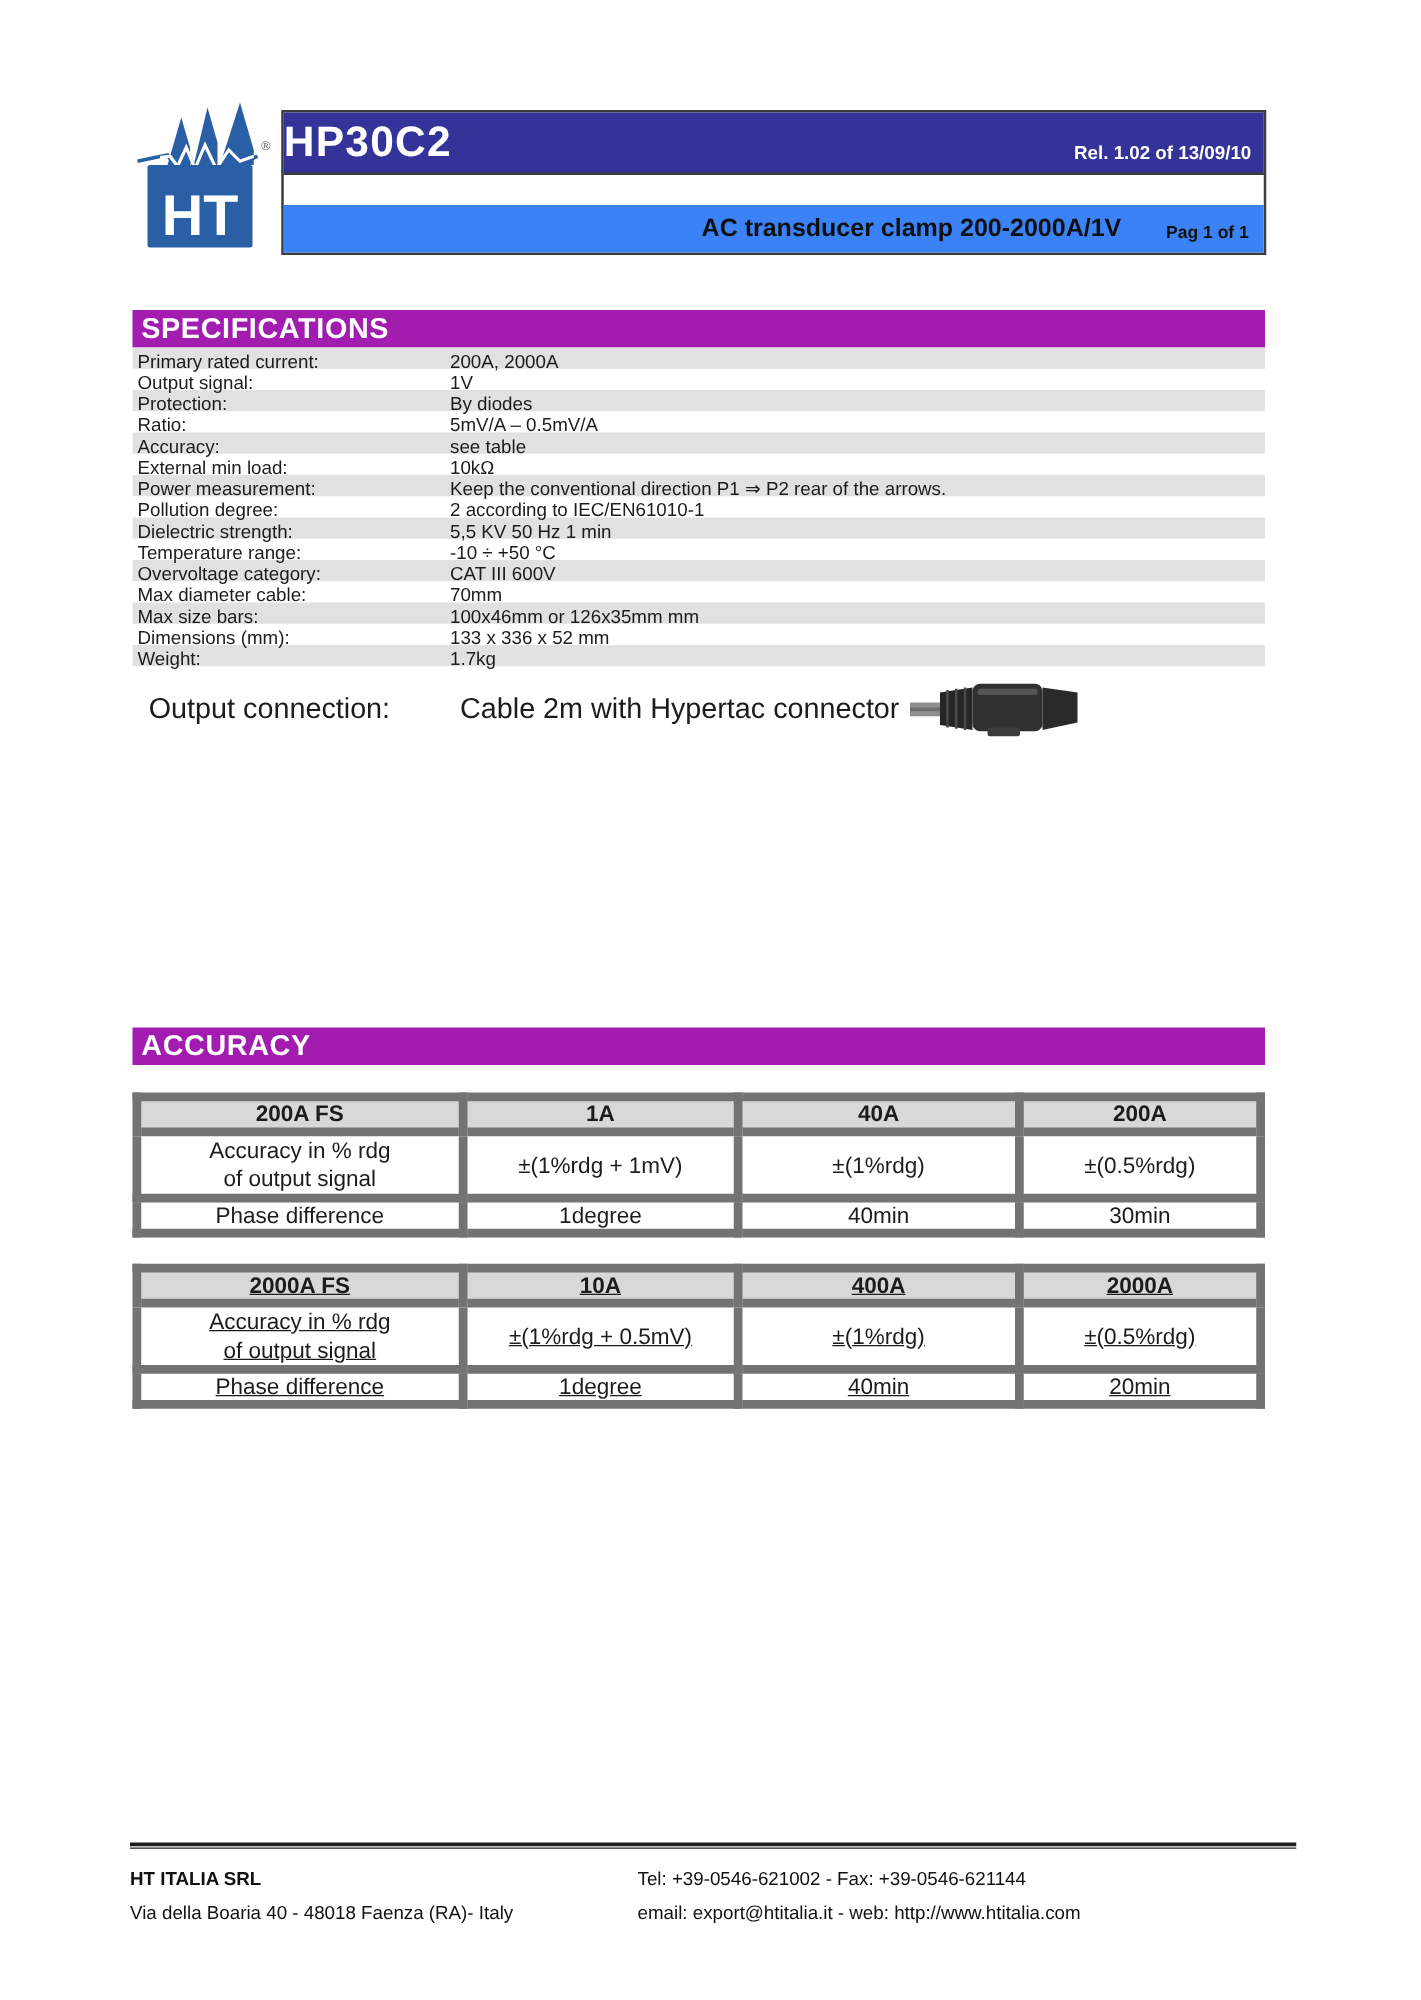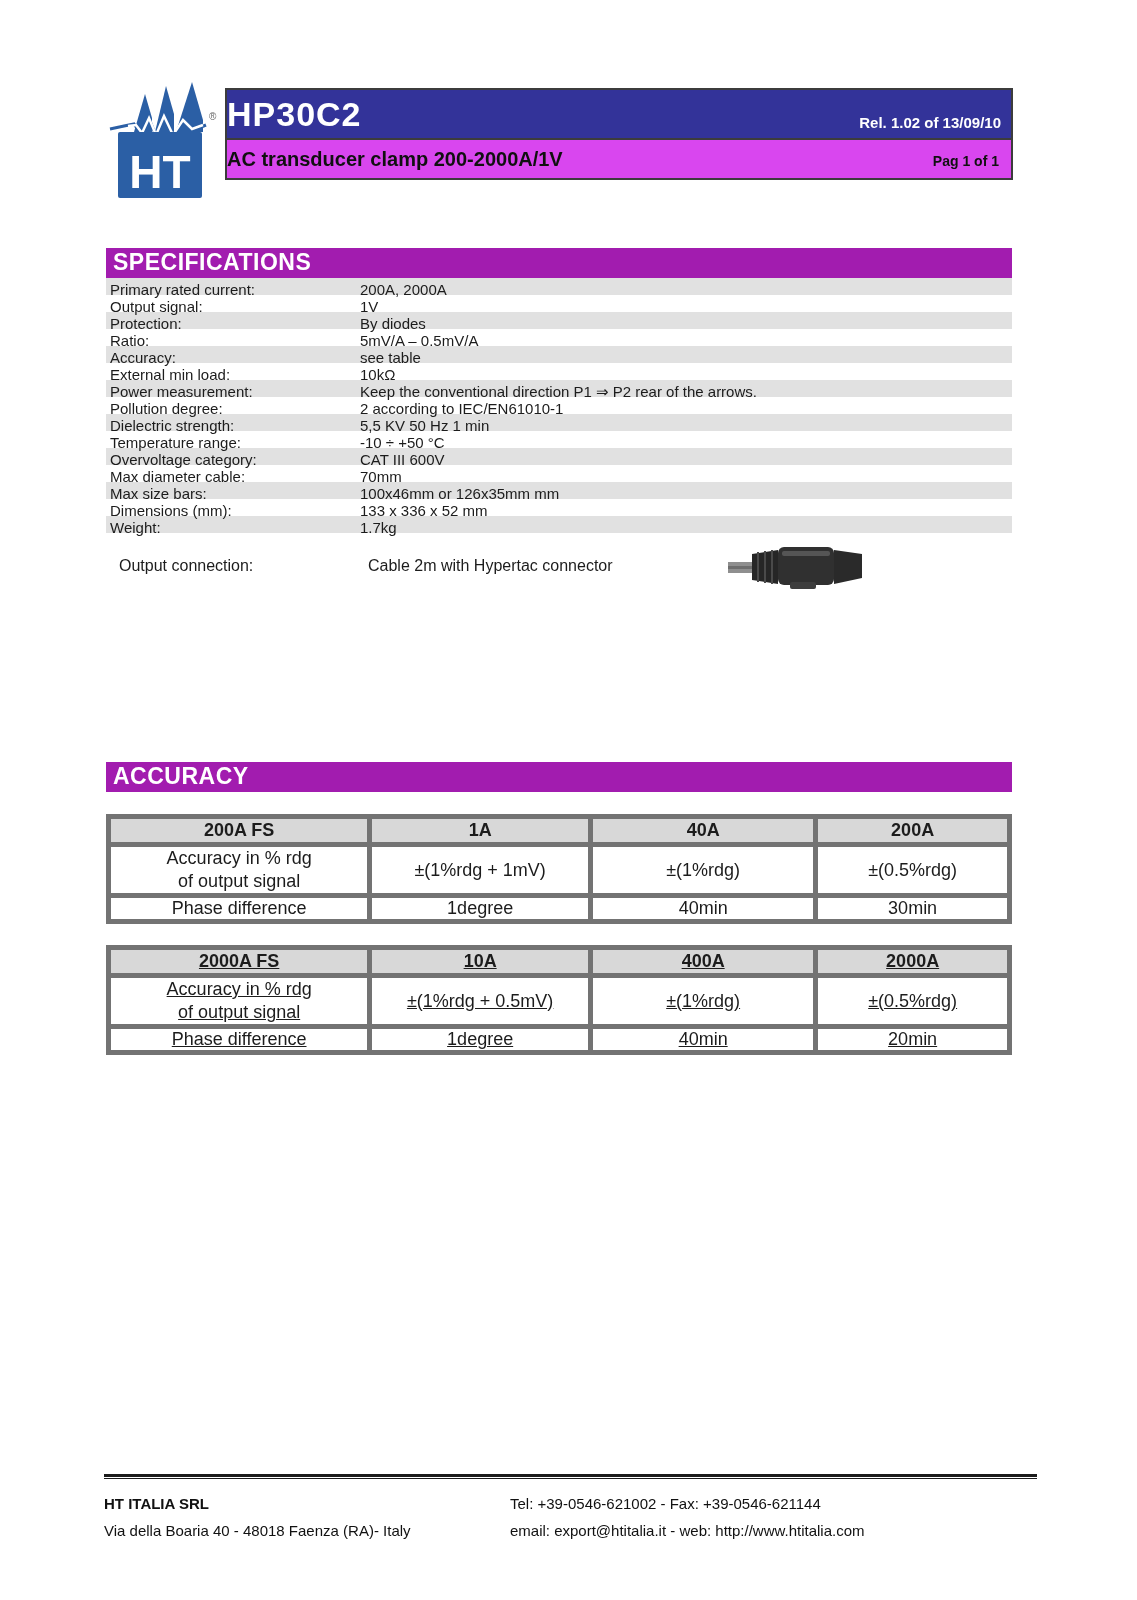--- a/index.html
+++ b/index.html
@@ -11,48 +11,48 @@
 
   
   .logo { position:absolute; left:108px; top:80px; width:112px; height:122px; }
 
   
   .header-block { position:absolute; left:225px; top:88px; width:788px; border:2px solid #3c3c3c; }
   .title-bar { position:relative; height:50px; background:#333399; border-bottom:2px solid #3c3c3c;
     display:flex; align-items:center; justify-content:flex-start; }
   .title { color:#ffffff; font-weight:bold; font-size:34px; letter-spacing:1px; margin-right:64px; }
   .rel { position:absolute; right:10px; bottom:7px; color:#ffffff; font-weight:bold; font-size:15px; }
-  .subtitle-bar { position:relative; height:38px; background:#d946ef;
-    display:flex; align-items:center; justify-content:flex-start; }
+  .subtitle-bar { position:relative; height:38px; background:#3b82f6;
+    display:flex; align-items:center; justify-content:flex-end;margin-top:24px; }
   .subtitle { font-weight:bold; font-size:20px; color:#101010; margin-right:114px; }
   .pag { position:absolute; right:12px; bottom:9px; font-weight:bold; font-size:14px; color:#101010; }
 
   
   .section-bar { height:30px; background:#a21caf; color:#ffffff; font-weight:bold;
     font-size:23px; line-height:28px; padding-left:7px; letter-spacing:0.5px; }
 
   
   .spec-section { position:absolute; left:106px; top:248px; width:906px; }
   .spec-rows { margin-top:0; }
   .spec-row { display:flex; height:17px; line-height:24px; font-size:15px; }
   .spec-rows .spec-row:nth-child(odd) { background:#e1e1e1; }
   .spec-label { width:252px; flex:none; padding-left:4px; }
   .spec-value { flex:1; padding-left:2px; white-space:nowrap; }
 
-  .output-row { position:relative; display:flex; align-items:center; margin-top:9px; height:48px; font-size:16px; }
+  .output-row { position:relative; display:flex; align-items:center; margin-top:9px; height:48px; font-size:23px; }
   .output-row .spec-label { padding-left:13px; }
   .output-row .spec-value { flex:none; padding-left:10px; }
   .connector-img { position:absolute; left:620px; top:2px; }
 
   
-  .accuracy-section { position:absolute; left:106px; top:762px; width:906px;border-radius:28px; }
+  .accuracy-section { position:absolute; left:106px; top:822px; width:906px;border-radius:28px; }
   .acc-table { width:906px; border-collapse:collapse; table-layout:fixed; border:2px solid #000; }
   .acc-table-1 { margin-top:22px; }
   .acc-table-2 { margin-top:21px;text-decoration:underline; }
-  .acc-table th, .acc-table td { border:5px solid #737373; text-align:center; font-size:18px; padding:0 2px; }
+  .acc-table th, .acc-table td { border:7px solid #737373; text-align:center; font-size:18px; padding:0 2px; }
   .acc-table th { background:#d8d8d8; font-weight:bold; height:28px; border-bottom:2px solid #000; }
   .acc-table tr.row-accuracy td { height:50px; }
   .acc-table tr.row-phase td { height:26px; }
   .acc-table td.multiline { white-space:pre-line; line-height:23px; }
 
   
   .footer { position:absolute; left:104px; top:1474px; width:933px; }
   .footer-rule { height:5px; border-top:3px solid #1c1c1c; border-bottom:1px solid #1c1c1c; }
   .footer-cols { display:flex; margin-top:11px; font-size:15px; line-height:27px; color:#111; }
   .footer-left { width:406px; }

